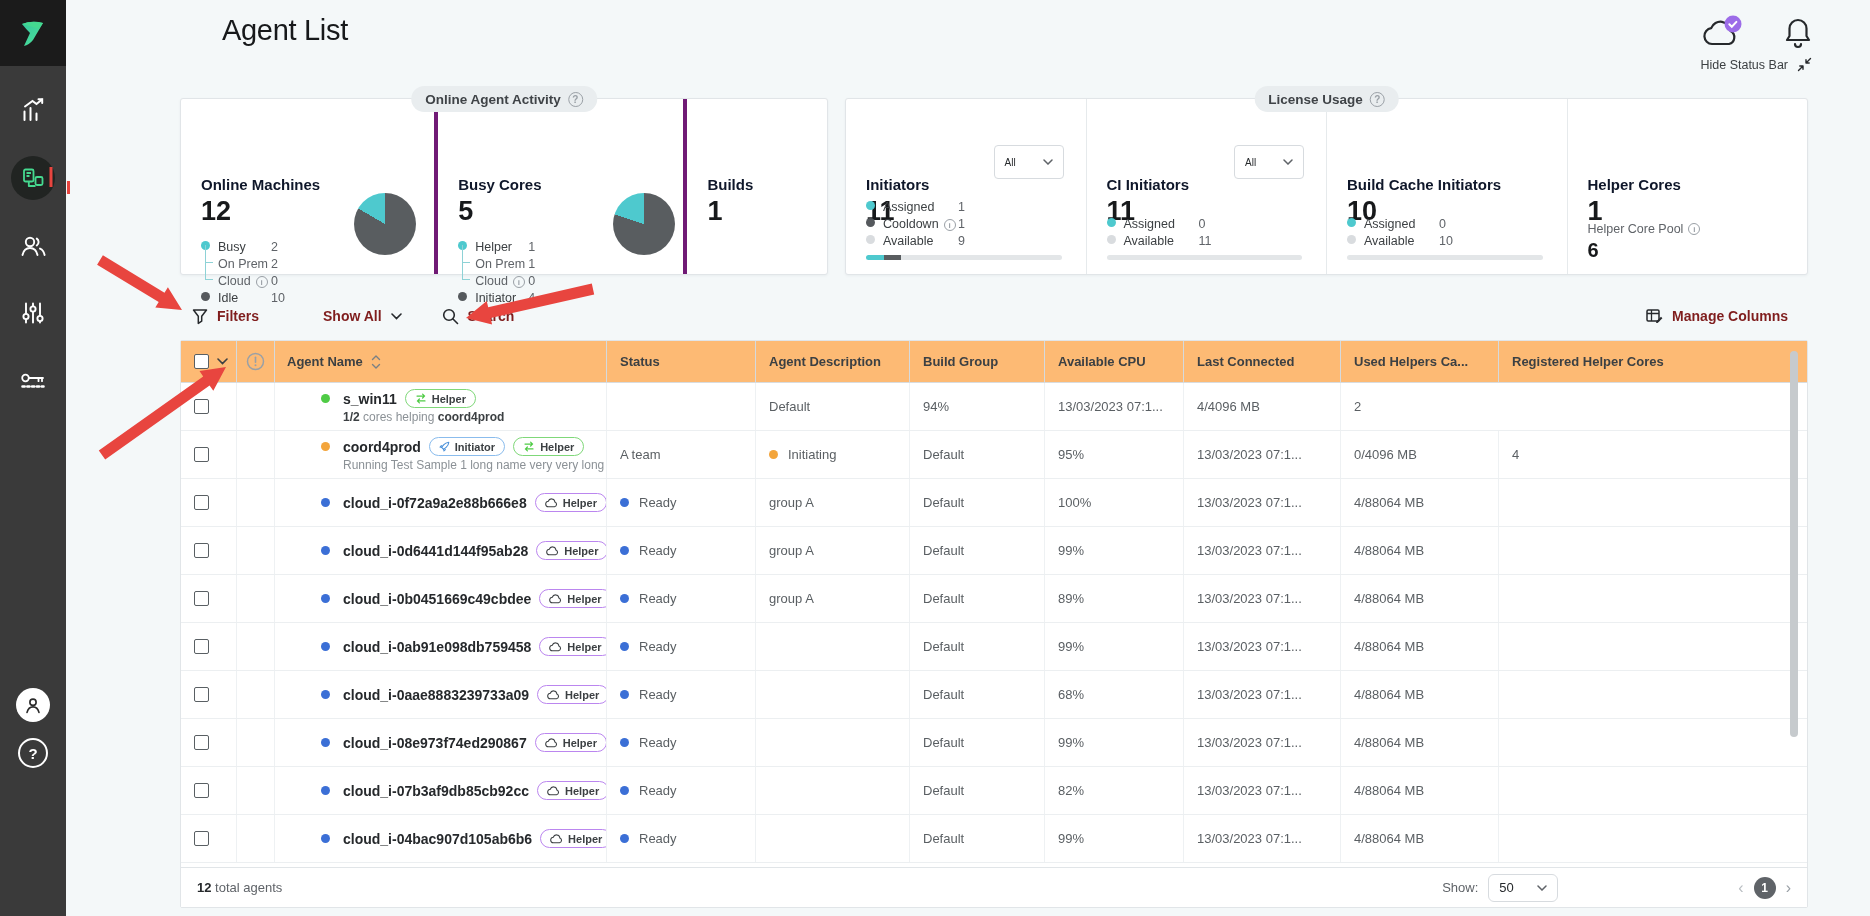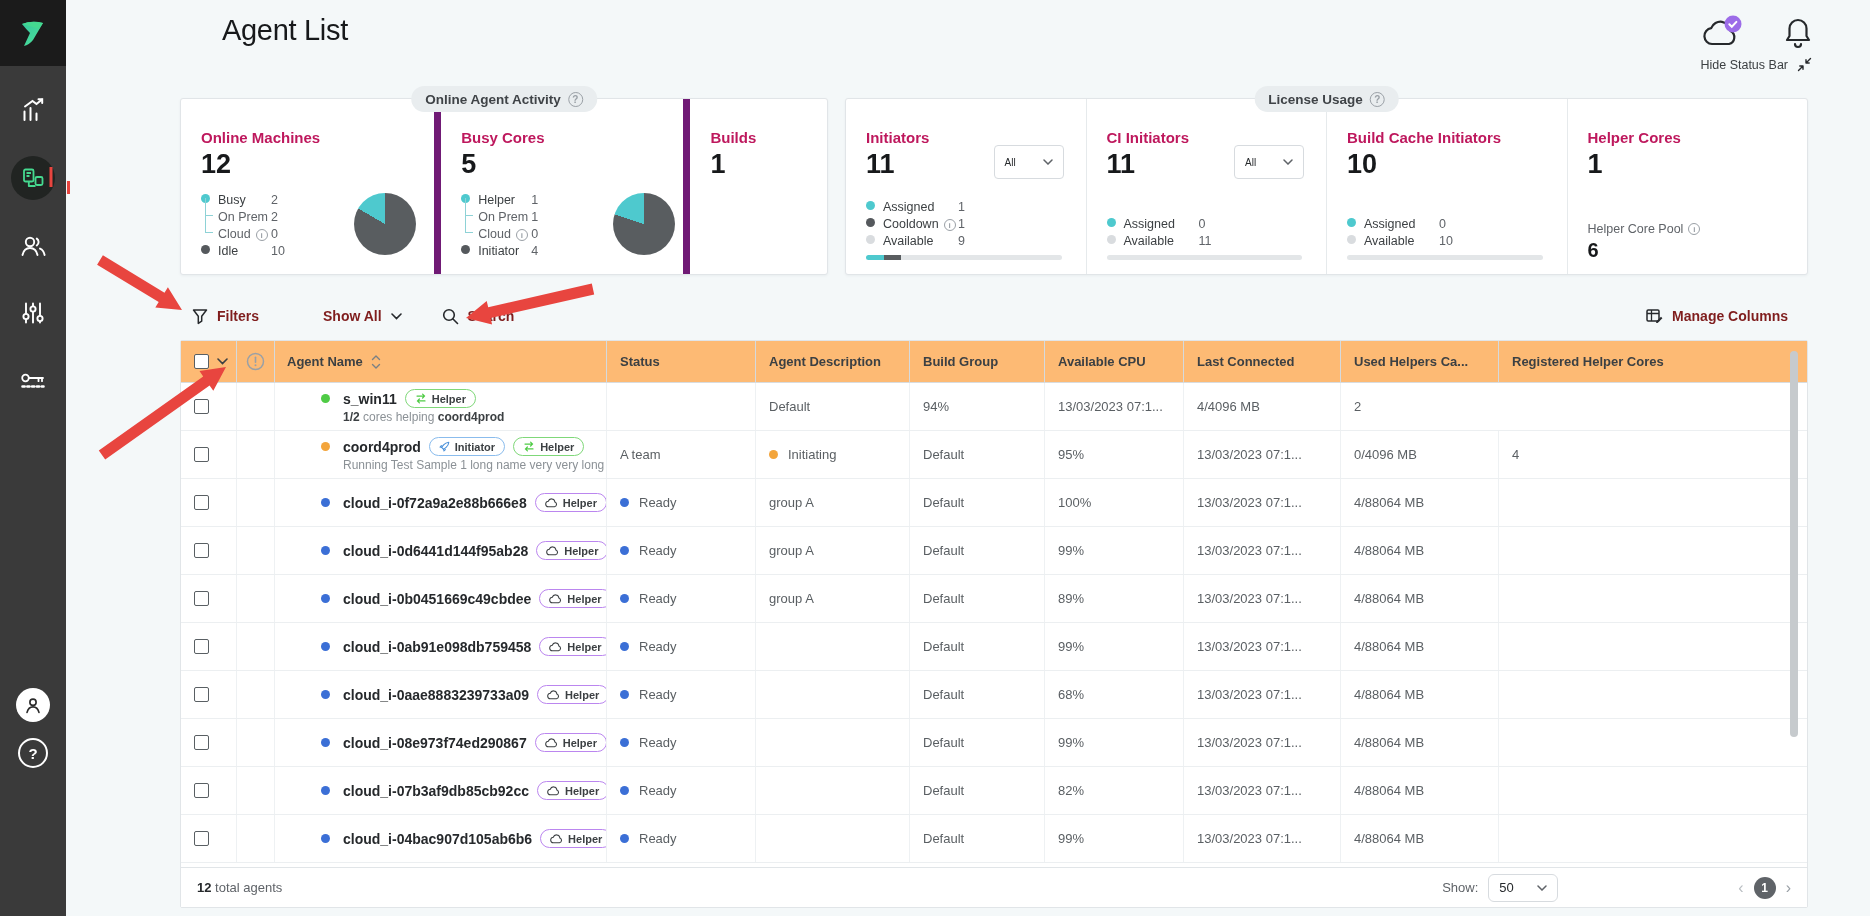--- a/index.html
+++ b/index.html
@@ -24,22 +24,22 @@
   
   .panel { position:absolute; top:98px; height:177px; background:#fff; border:1px solid #e1e5e8; border-radius:3px; box-shadow:0 1px 3px rgba(25,40,50,.05); }
   #activity-panel { left:180px; width:648px; }
   #license-panel  { left:845px; width:963px; }
   .pill { position:absolute; top:-13px; left:50%; transform:translateX(-50%); background:#e9edef; border-radius:14px; height:26px; padding:0 14px; display:flex; align-items:center; gap:7px; font-size:13.5px; font-weight:700; color:#3f4347; white-space:nowrap; z-index:2; }
   .qmark { width:15px; height:15px; border-radius:50%; border:1.3px solid #9aa0a6; color:#9aa0a6; font-size:10px; font-weight:700; display:inline-flex; align-items:center; justify-content:center; }
   .imark { width:12px; height:12px; border-radius:50%; border:1.2px solid #9aa0a6; color:#9aa0a6; font-size:8px; font-weight:700; display:inline-flex; align-items:center; justify-content:center; margin-left:5px; flex:none; }
 
   .act-cols { display:flex; height:100%; }
   .act-col { position:relative; padding:30px 0 0 20px; height:100%; }
-  .act-col.b { border-left:7px solid #701a75; }
-  .p-title { font-size:15px; font-weight:700; color:#be185d; }
+  .act-col.b { border-left:4px solid #701a75; }
+  .p-title { font-size:15px; font-weight:700; color:#0f172a;margin-top:47px; }
   .p-value { font-size:27px; font-weight:700; color:#17191b; margin-top:5px; line-height:1; }
 
   .lg { margin-top:12px; }
   .lg-row { position:relative; display:flex; align-items:flex-end; height:17px; font-size:12.5px; }
   .mark { width:17px; height:17px; display:flex; align-items:center; flex:none; position:relative; }
   .ldot { width:9px; height:9px; border-radius:50%; display:inline-block; }
   .lg-label { color:#3c4043; white-space:nowrap; }
   .lg-row.ind .lg-label { color:#5f6368; }
   .lg-val { position:absolute; color:#5f6368; }
   .av .lg-val { left:70px; }

